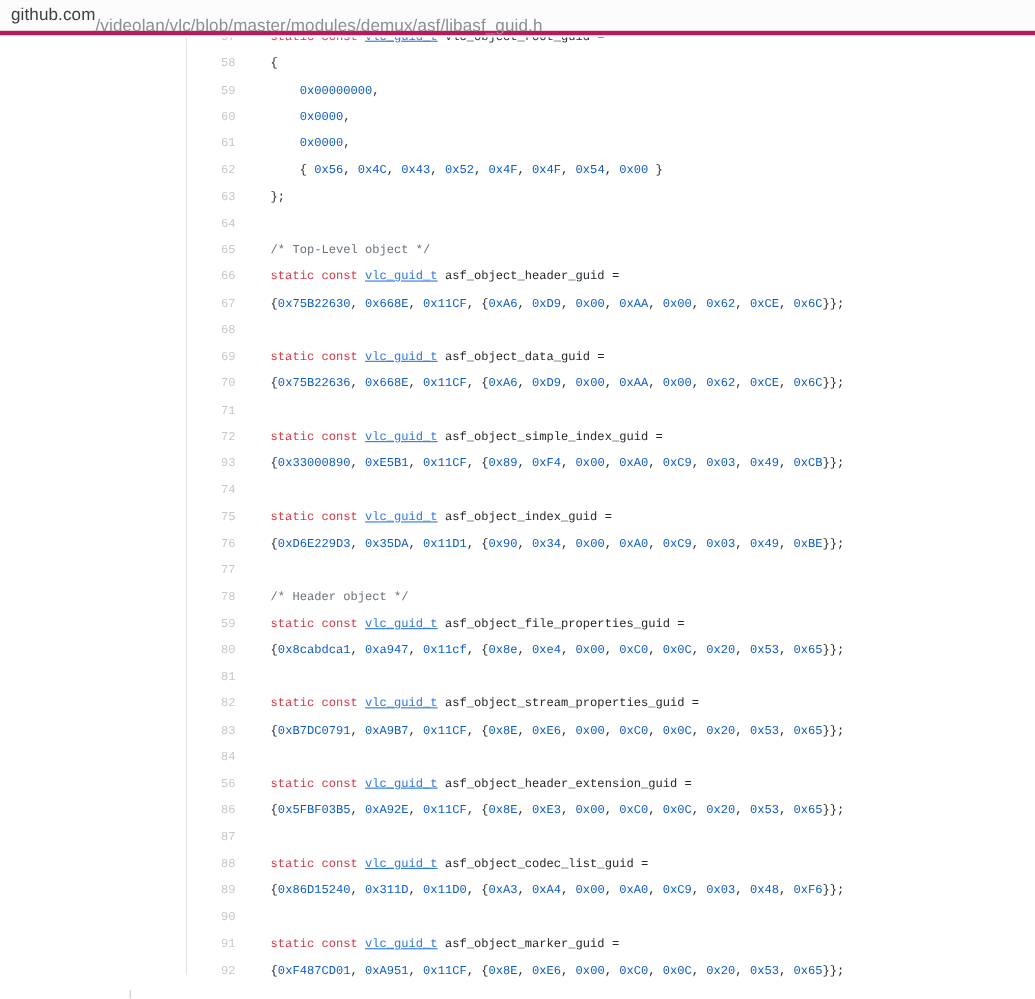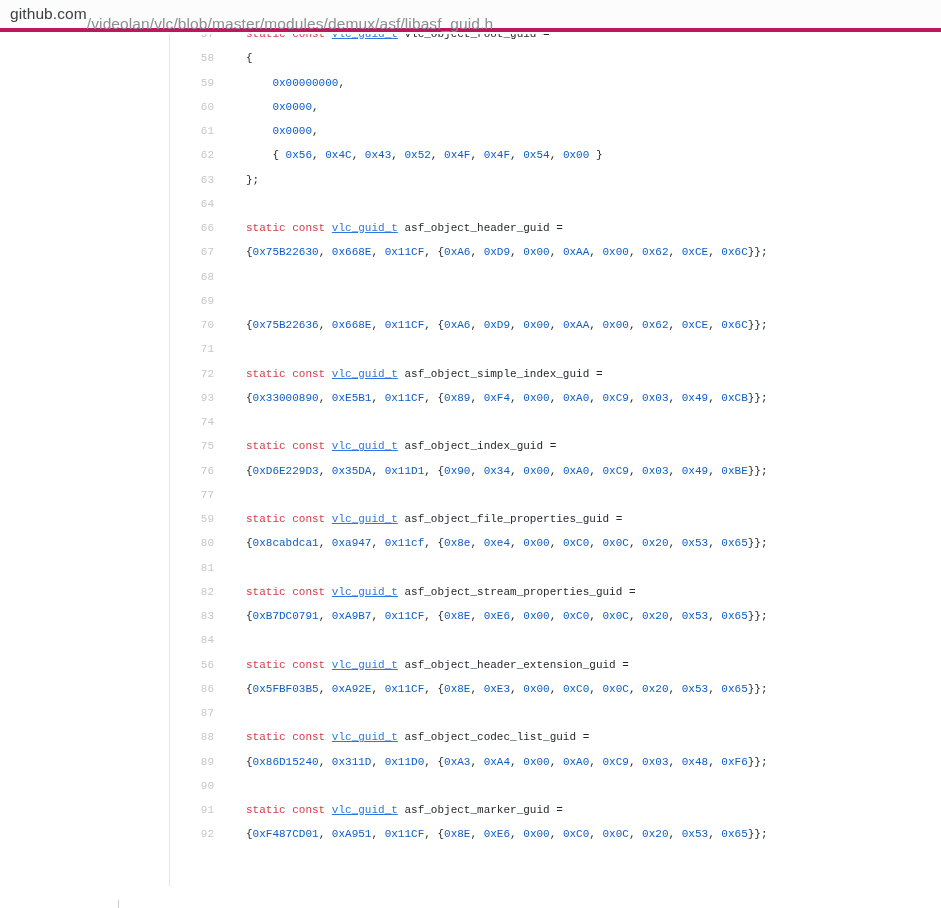--- a/index.html
+++ b/index.html
@@ -67,33 +67,38 @@
       </div>
       <div class="code-line">
         <span class="ln">63</span>
         <span class="lc">};</span>
       </div>
       <div class="code-line">
         <span class="ln">64</span>
         <span class="lc"></span>
       </div>
       <div class="code-line">
+        <span class="ln">65</span>
+        <span class="lc"><span class="tok-c">/* Top-Level object */</span></span>
+      </div>
+      <div class="code-line">
         <span class="ln">66</span>
         <span class="lc"><span class="tok-k">static const</span> <span class="tok-t">vlc_guid_t</span> asf_object_header_guid =</span>
       </div>
       <div class="code-line">
         <span class="ln">67</span>
         <span class="lc">{<span class="tok-n">0x75B22630</span>, <span class="tok-n">0x668E</span>, <span class="tok-n">0x11CF</span>, {<span class="tok-n">0xA6</span>, <span class="tok-n">0xD9</span>, <span class="tok-n">0x00</span>, <span class="tok-n">0xAA</span>, <span class="tok-n">0x00</span>, <span class="tok-n">0x62</span>, <span class="tok-n">0xCE</span>, <span class="tok-n">0x6C</span>}};</span>
       </div>
       <div class="code-line">
         <span class="ln">68</span>
         <span class="lc"></span>
       </div>
       <div class="code-line">
         <span class="ln">69</span>
+        <span class="lc"><span class="tok-k">static const</span> <span class="tok-t">vlc_guid_t</span> asf_object_data_guid =</span>
       </div>
       <div class="code-line">
         <span class="ln">70</span>
         <span class="lc">{<span class="tok-n">0x75B22636</span>, <span class="tok-n">0x668E</span>, <span class="tok-n">0x11CF</span>, {<span class="tok-n">0xA6</span>, <span class="tok-n">0xD9</span>, <span class="tok-n">0x00</span>, <span class="tok-n">0xAA</span>, <span class="tok-n">0x00</span>, <span class="tok-n">0x62</span>, <span class="tok-n">0xCE</span>, <span class="tok-n">0x6C</span>}};</span>
       </div>
       <div class="code-line">
         <span class="ln">71</span>
         <span class="lc"></span>
       </div>
       <div class="code-line">
@@ -112,20 +117,24 @@
         <span class="ln">75</span>
         <span class="lc"><span class="tok-k">static const</span> <span class="tok-t">vlc_guid_t</span> asf_object_index_guid =</span>
       </div>
       <div class="code-line">
         <span class="ln">76</span>
         <span class="lc">{<span class="tok-n">0xD6E229D3</span>, <span class="tok-n">0x35DA</span>, <span class="tok-n">0x11D1</span>, {<span class="tok-n">0x90</span>, <span class="tok-n">0x34</span>, <span class="tok-n">0x00</span>, <span class="tok-n">0xA0</span>, <span class="tok-n">0xC9</span>, <span class="tok-n">0x03</span>, <span class="tok-n">0x49</span>, <span class="tok-n">0xBE</span>}};</span>
       </div>
       <div class="code-line">
         <span class="ln">77</span>
         <span class="lc"></span>
+      </div>
+      <div class="code-line">
+        <span class="ln">78</span>
+        <span class="lc"><span class="tok-c">/* Header object */</span></span>
       </div>
       <div class="code-line">
         <span class="ln">59</span>
         <span class="lc"><span class="tok-k">static const</span> <span class="tok-t">vlc_guid_t</span> asf_object_file_properties_guid =</span>
       </div>
       <div class="code-line">
         <span class="ln">80</span>
         <span class="lc">{<span class="tok-n">0x8cabdca1</span>, <span class="tok-n">0xa947</span>, <span class="tok-n">0x11cf</span>, {<span class="tok-n">0x8e</span>, <span class="tok-n">0xe4</span>, <span class="tok-n">0x00</span>, <span class="tok-n">0xC0</span>, <span class="tok-n">0x0C</span>, <span class="tok-n">0x20</span>, <span class="tok-n">0x53</span>, <span class="tok-n">0x65</span>}};</span>
       </div>
       <div class="code-line">

